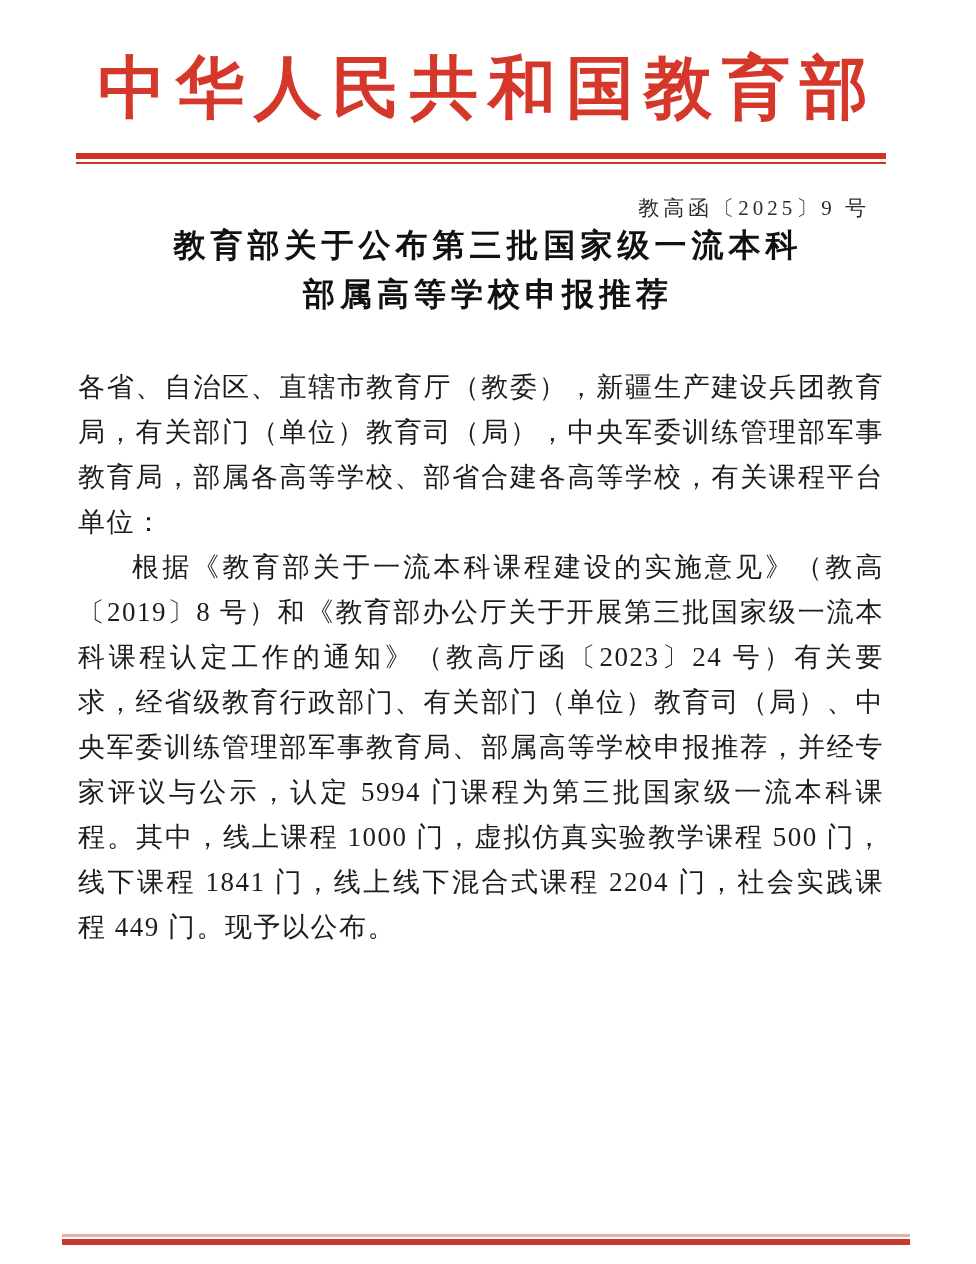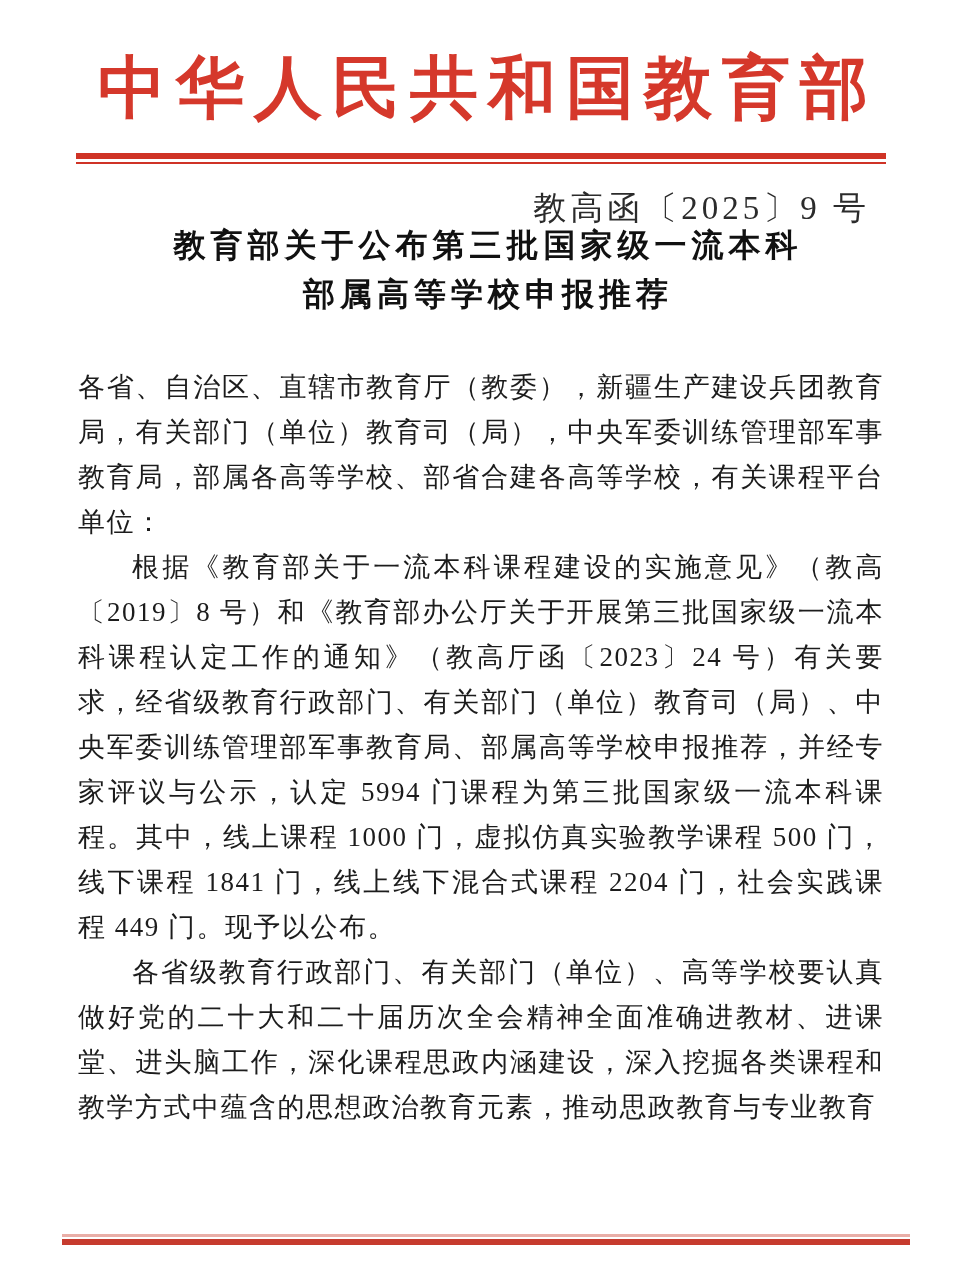--- a/index.html
+++ b/index.html
@@ -41,21 +41,21 @@
   .head-rules .rule-thin {
     height: 2px;
     margin-top: 3px;
     background: #cf3326;
   }
   
   .doc-number {
     margin: 31px 92px 0 76px;
     padding-right: 14px;
     text-align: right;
-    font-size: 33px;
+    font-size: 21px;
     line-height: 26px;
     letter-spacing: 4px;
     color: #2b2b2b;
     white-space: nowrap;
   }
   
   .doc-title {
     text-align: center;
     font-size: 32px;
     font-weight: bold;
@@ -107,21 +107,20 @@
   <div class="doc-number">教高函〔2025〕9 号</div>
 
   <div class="doc-title">
     <div>教育部关于公布第三批国家级一流本科</div>
     <div>部属高等学校申报推荐</div>
   </div>
 
   <div class="doc-body">
     <p>各省、自治区、直辖市教育厅（教委），新疆生产建设兵团教育局，有关部门（单位）教育司（局），中央军委训练管理部军事教育局，部属各高等学校、部省合建各高等学校，有关课程平台单位：</p>
     <p class="indented">根据《教育部关于一流本科课程建设的实施意见》（教高〔2019〕8 号）和《教育部办公厅关于开展第三批国家级一流本科课程认定工作的通知》（教高厅函〔2023〕24 号）有关要求，经省级教育行政部门、有关部门（单位）教育司（局）、中央军委训练管理部军事教育局、部属高等学校申报推荐，并经专家评议与公示，认定 5994 门课程为第三批国家级一流本科课程。其中，线上课程 1000 门，虚拟仿真实验教学课程 500 门，线下课程 1841 门，线上线下混合式课程 2204 门，社会实践课程 449 门。现予以公布。</p>
-    <p class="indented">各省级教育行政部门、有关部门（单位）、高等学校要认真做好党的二十大和二十届历次全会精神全面准确进教材、进课堂、进头脑工作，深化课程思政内涵建设，深入挖掘各类课程和教学方式中蕴含的思想政治教育元素，推动思政教育与专业教育</p>
   </div>
 
   <div class="foot-rules">
     <div class="rule-light"></div>
     <div class="rule-dark"></div>
   </div>
 
 </div>
 
 </body></html>

